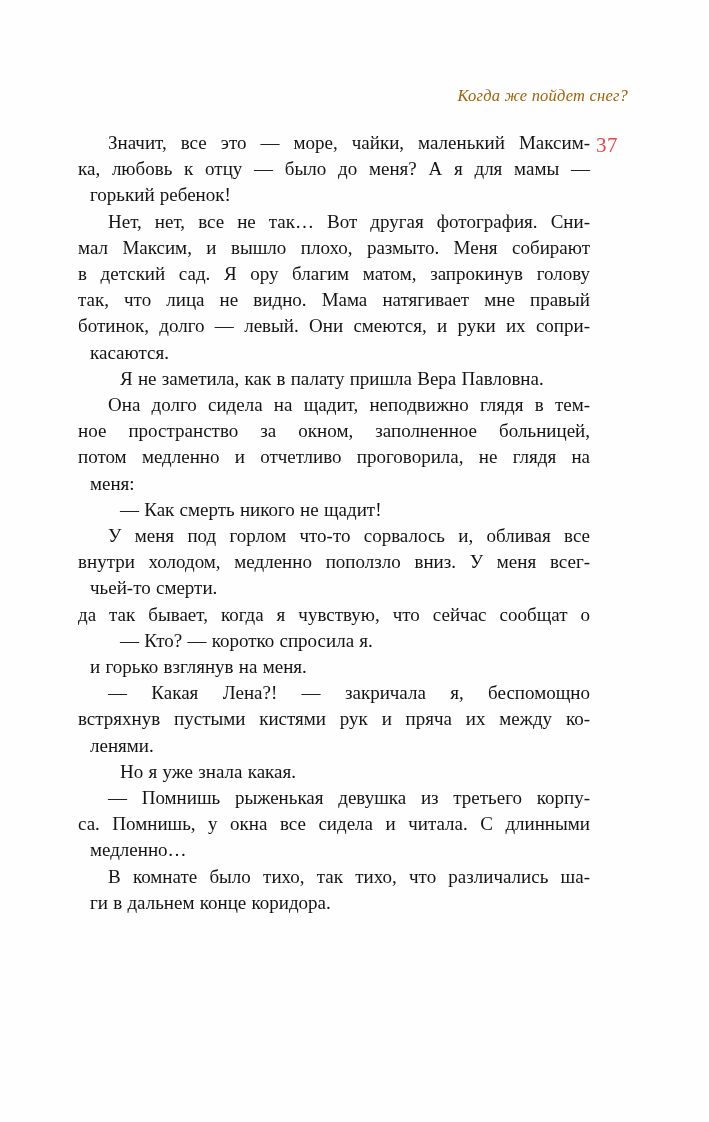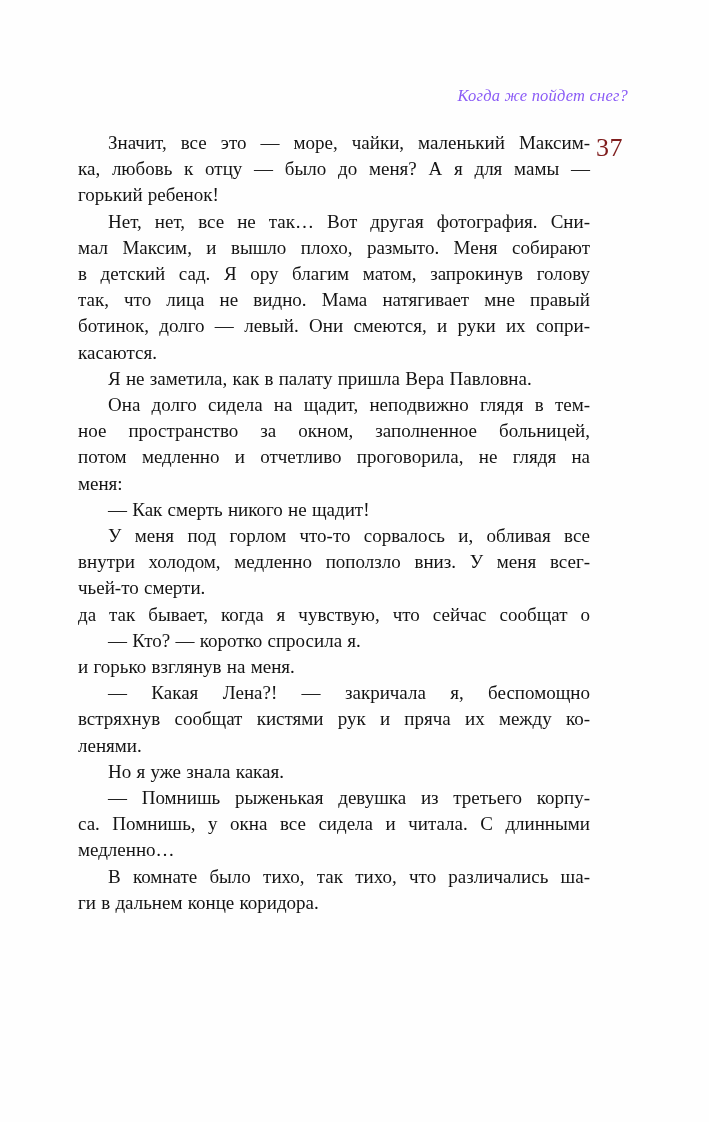--- a/index.html
+++ b/index.html
@@ -18,29 +18,29 @@
     overflow: hidden;
   }
   .running-head {
     position: absolute;
     top: 86px;
     left: 78px;
     width: 550px;
     text-align: right;
     font-style: italic;
     font-size: 16.5px;
-    color: #8b5cf6;
+    color: #a16207;
     letter-spacing: 0.2px;
   }
   .folio {
     position: absolute;
     top: 133px;
     left: 596px;
-    font-size: 26px;
-    color: #7f1d1d;
+    font-size: 21px;
+    color: #ef4444;
     letter-spacing: 0.5px;
     text-align: right;
   }
   .text-block {
     position: absolute;
     top: 130px;
     left: 78px;
     width: 512px;
     font-size: 19px;
     line-height: 26.2px;
@@ -50,20 +50,21 @@
     padding: 0;
   }
   .line {
     text-align: justify;
     text-align-last: justify;
     white-space: normal;
     word-spacing: 0.5px;
   }
   .line.last {
     text-align-last: left;
+    margin-left: 12px;
   }
   .line.first {
     text-indent: 30px;
   }
 </style>
 </head>
 <body>
 
 <div class="page">
   <div class="running-head">Когда же пойдет снег?</div>
@@ -101,21 +102,21 @@
         <div class="line">да так бывает, когда я чувствую, что сейчас сообщат о</div>
       </div>
       <div class="para">
         <div class="line first last">— Кто? — коротко спросила я.</div>
       </div>
       <div class="para">
         <div class="line last">и горько взглянув на меня.</div>
       </div>
       <div class="para">
         <div class="line first">— Какая Лена?! — закричала я, беспомощно</div>
-        <div class="line">встряхнув сообщат кистями рук и пряча их между ко-</div>
+        <div class="line">встряхнув пустыми кистями рук и пряча их между ко-</div>
         <div class="line last">ленями.</div>
       </div>
       <div class="para">
         <div class="line first last">Но я уже знала какая.</div>
       </div>
       <div class="para">
         <div class="line first">— Помнишь рыженькая девушка из третьего корпу-</div>
         <div class="line">са. Помнишь, у окна все сидела и читала. С длинными</div>
         <div class="line last">медленно…</div>
       </div>

